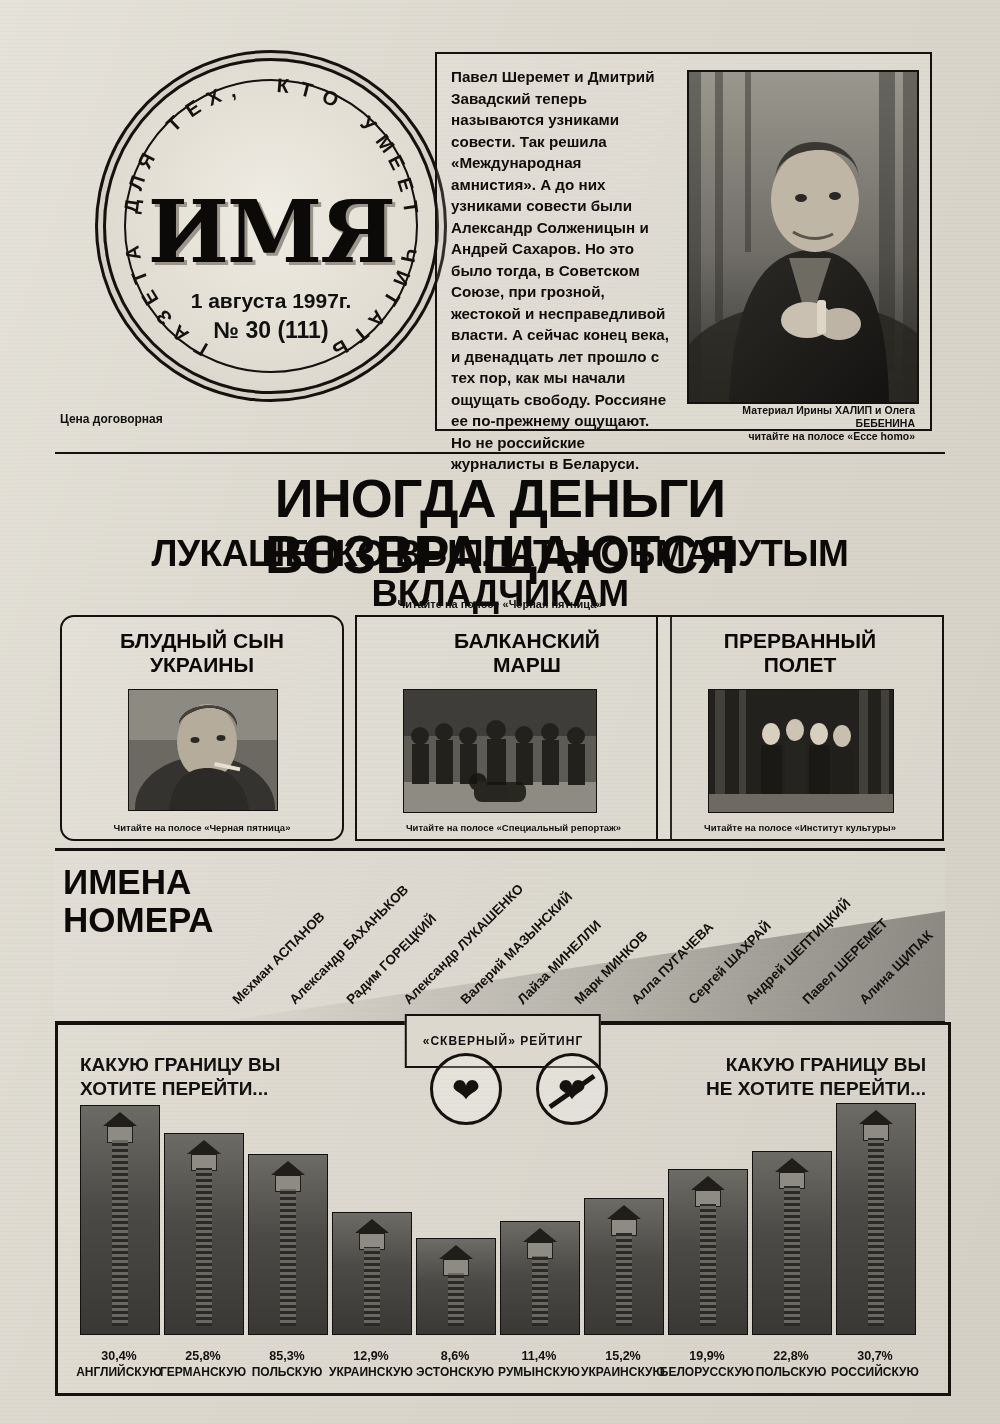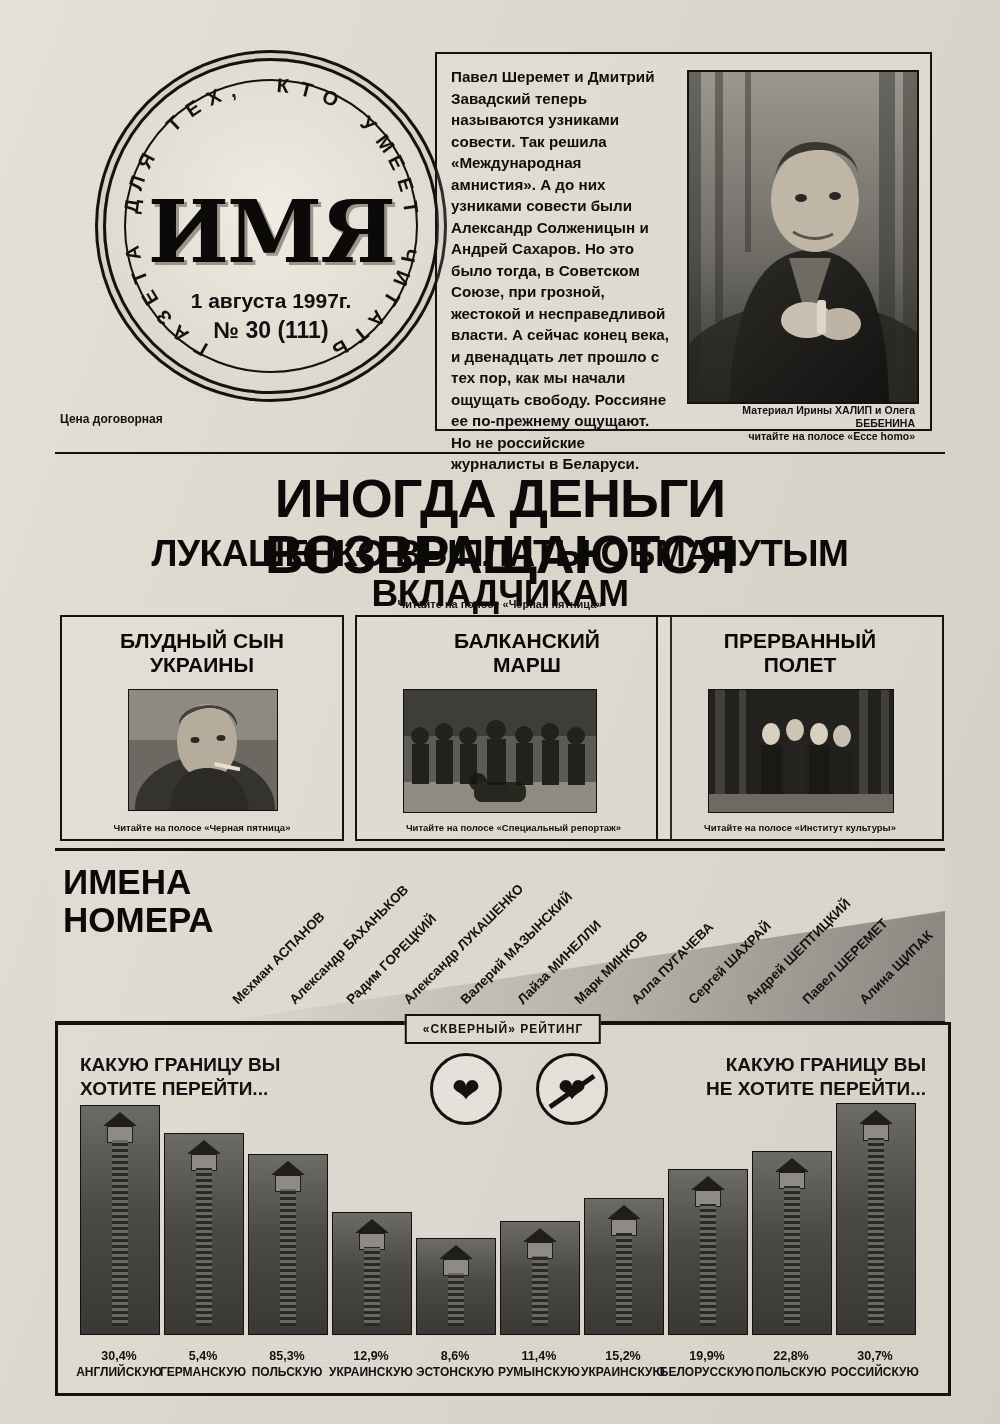--- a/index.html
+++ b/index.html
@@ -92,21 +92,21 @@
   }
   .hl-sub{
     position:absolute;left:60px;top:598px;width:880px;text-align:center;
     font-size:11px;font-weight:bold;
   }
   
   .teaser{
     position:absolute;top:615px;height:222px;border:2px solid #14110e;
     background:rgba(255,255,255,0.10);
   }
-  .t1{left:60px;width:280px;}
+  .t1{left:60px;width:280px;border-radius:14px;}
   .t2{left:355px;width:286px;padding-left:27px;}
   .t3{left:656px;width:284px;}
   .teaser h3{
     margin:0;padding-top:12px;text-align:center;
     font-size:21px;font-weight:bold;line-height:24px;color:#0c0a08;
   }
   .teaser .timg{
     position:absolute;border:1px solid #14110e;background:#4a4845;overflow:hidden;
   }
   .teaser .tcap{
@@ -135,21 +135,21 @@
     background:linear-gradient(100deg, rgba(120,118,112,0) 0%, rgba(110,108,102,0.35) 55%, rgba(95,93,88,0.65) 100%);
     clip-path:polygon(0 100%, 100% 0, 100% 100%);
   }
   
   .rating{
     position:absolute;left:55px;top:1022px;width:890px;height:368px;
     border:3px solid #14110e;background:rgba(255,255,255,0.06);
   }
   .rating-tag{
     position:absolute;left:50%;top:-11px;transform:translateX(-50%);
-    background:#dcd8ce;border:2px solid #14110e;padding:6px 16px;
+    background:#dcd8ce;border:2px solid #14110e;padding:18px 16px;
     font-size:12px;font-weight:bold;letter-spacing:1px;
   }
   .q-left{position:absolute;left:22px;top:28px;font-size:19px;font-weight:bold;line-height:24px;}
   .q-right{position:absolute;right:22px;top:28px;text-align:right;font-size:19px;font-weight:bold;line-height:24px;}
   .heart-circle{
     position:absolute;top:28px;width:66px;height:66px;border-radius:50%;
     border:3px solid #14110e;background:rgba(255,255,255,0.25);
   }
   .heart{
     position:absolute;left:50%;top:52%;transform:translate(-50%,-50%);
@@ -420,21 +420,21 @@
           <div class="tw-cab"></div>
           <div class="tw-leg"></div>
         </div>
         <div class="bar-pct" style="left: 11px;">30,4%</div>
         <div class="bar-lbl" style="left: 11px;">АНГЛИЙСКУЮ</div>
         <div class="tower" style="left: 106px; width: 78px; height: 200px;">
           <div class="tw-roof"></div>
           <div class="tw-cab"></div>
           <div class="tw-leg"></div>
         </div>
-        <div class="bar-pct" style="left: 95px;">5,4%</div>
+        <div class="bar-pct" style="left: 95px;">25,8%</div>
         <div class="bar-lbl" style="left: 95px;">ГЕРМАНСКУЮ</div>
         <div class="tower" style="left: 190px; width: 78px; height: 179px;">
           <div class="tw-roof"></div>
           <div class="tw-cab"></div>
           <div class="tw-leg"></div>
         </div>
         <div class="bar-pct" style="left: 179px;">85,3%</div>
         <div class="bar-lbl" style="left: 179px;">ПОЛЬСКУЮ</div>
         <div class="tower" style="left: 274px; width: 78px; height: 121px;">
           <div class="tw-roof"></div>

